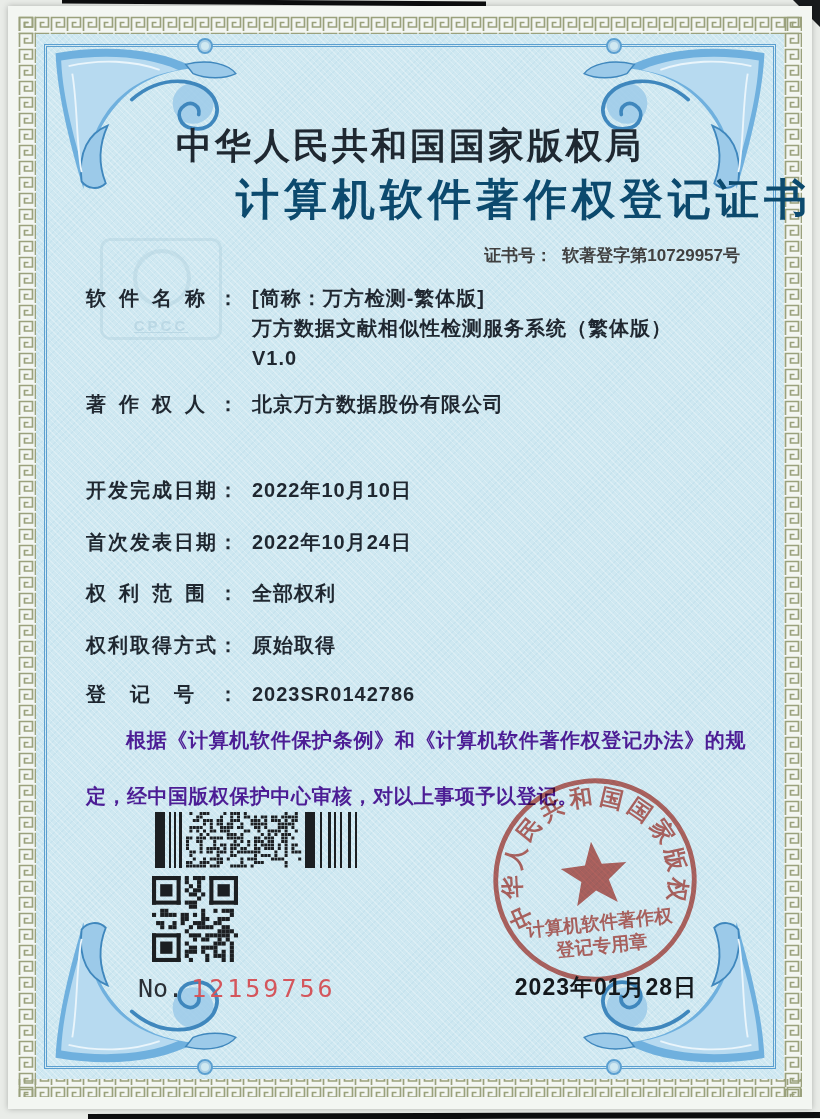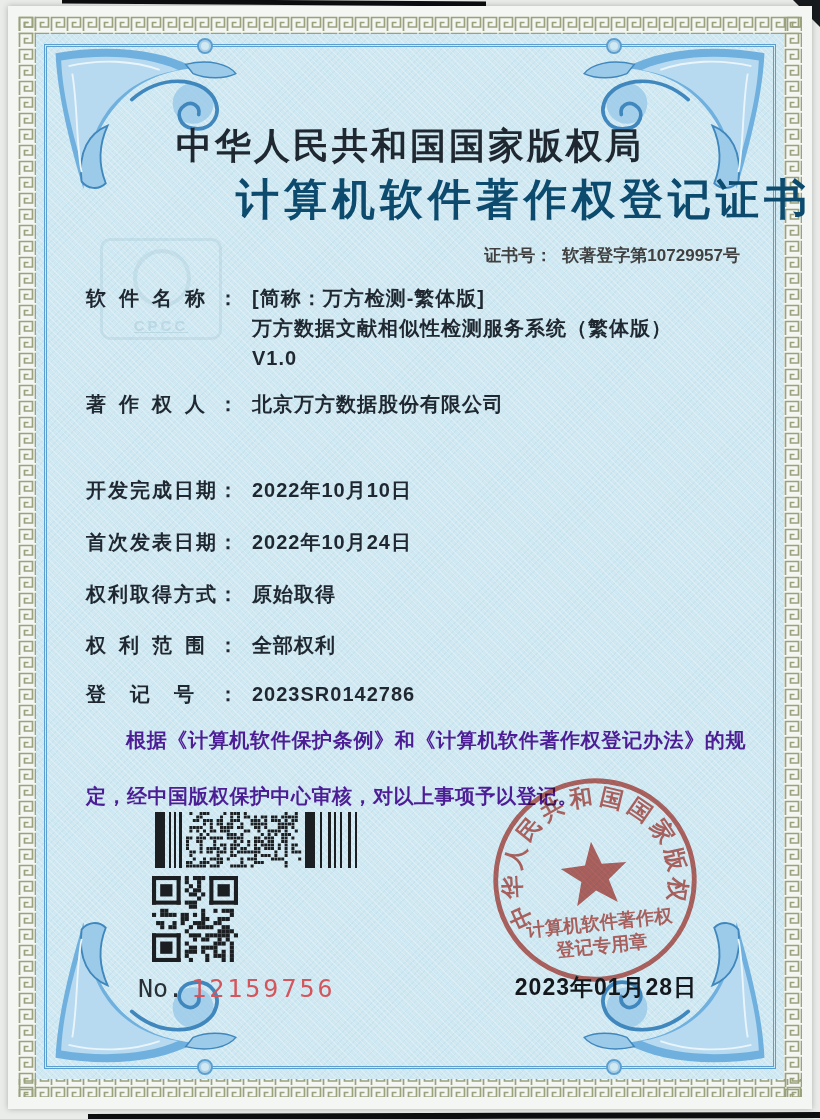--- a/index.html
+++ b/index.html
@@ -150,27 +150,27 @@
       <span class="val">北京万方数据股份有限公司</span>
     </div>
     <div class="row r3">
       <span class="lbl">开发完成日期：</span>
       <span class="val">2022年10月10日</span>
     </div>
     <div class="row r4">
       <span class="lbl">首次发表日期：</span>
       <span class="val">2022年10月24日</span>
     </div>
+    <div class="row r6">
+      <span class="lbl">权利范围：</span>
+      <span class="val">全部权利</span>
+    </div>
     <div class="row r5">
       <span class="lbl">权利取得方式：</span>
       <span class="val">原始取得</span>
-    </div>
-    <div class="row r6">
-      <span class="lbl">权利范围：</span>
-      <span class="val">全部权利</span>
     </div>
     <div class="row r7">
       <span class="lbl">登记号：</span>
       <span class="val">2023SR0142786</span>
     </div>
   </div>
 
   <div class="statement">根据《计算机软件保护条例》和《计算机软件著作权登记办法》的规定，经中国版权保护中心审核，对以上事项予以登记。</div>
 
   <svg class="barcode" id="barcode-svg">

